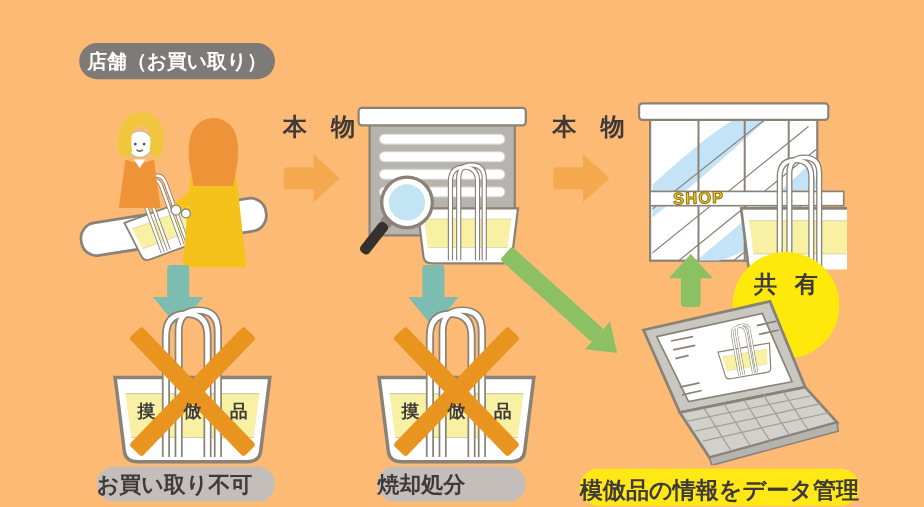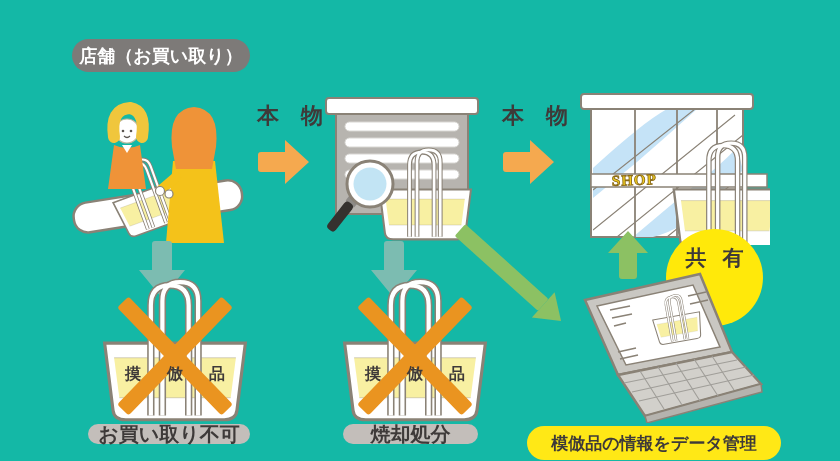--- a/index.html
+++ b/index.html
@@ -1,30 +1,30 @@
 <!DOCTYPE html>
 <html><head>
 <meta charset="utf-8">
 <style>
   html,body{margin:0;padding:0;background:#ffffff;}
-  #stage{position:relative;width:840px;height:461px;background:#14b8a6;overflow:hidden;
-         font-family:Liberation Serif, serif;color:#3e3a39;}
+  #stage{position:relative;width:840px;height:461px;background:#fdba74;overflow:hidden;
+         font-family:Liberation Sans, sans-serif;color:#3e3a39;}
   .abs{position:absolute;}
   
   .stage-pill{position:absolute;height:33px;background:#7d7a78;border-radius:17px;
               display:flex;align-items:center;justify-content:center;
               color:#ffffff;font-weight:bold;font-size:18px;white-space:nowrap;}
   
-  .outcome-pill{position:absolute;height:20px;background:#c3beba;border-radius:18px;
-                display:flex;align-items:center;justify-content:center;
+  .outcome-pill{position:absolute;height:32px;background:#c3beba;border-radius:18px;
+                display:flex;align-items:center;
                 color:#3e3a39;font-weight:bold;font-size:20px;white-space:nowrap;}
   
   .yellow-pill{position:absolute;height:34px;background:#ffe816;border-radius:17px;
-               display:flex;align-items:center;justify-content:center;
-               color:#3e3a39;font-weight:bold;font-size:17px;white-space:nowrap;}
+               display:flex;align-items:flex-end;justify-content:center;
+               color:#3e3a39;font-weight:bold;font-size:21px;white-space:nowrap;}
   
   .genuine-label{position:absolute;width:100px;text-align:left;font-size:22px;font-weight:bold;
                  color:#3e3a39;letter-spacing:22px;padding-left:22px;box-sizing:border-box;white-space:nowrap;}
   
   .share-circle{position:absolute;left:666px;top:229px;width:97px;height:97px;border-radius:50%;
                 background:#ffe90a;display:flex;align-items:flex-start;justify-content:center;}
   .share-circle span{margin-top:15px;font-size:21px;font-weight:bold;color:#3e3a39;
                      letter-spacing:16px;padding-left:16px;white-space:nowrap;}
   
   .bagbox{position:absolute;width:158px;height:147px;}

